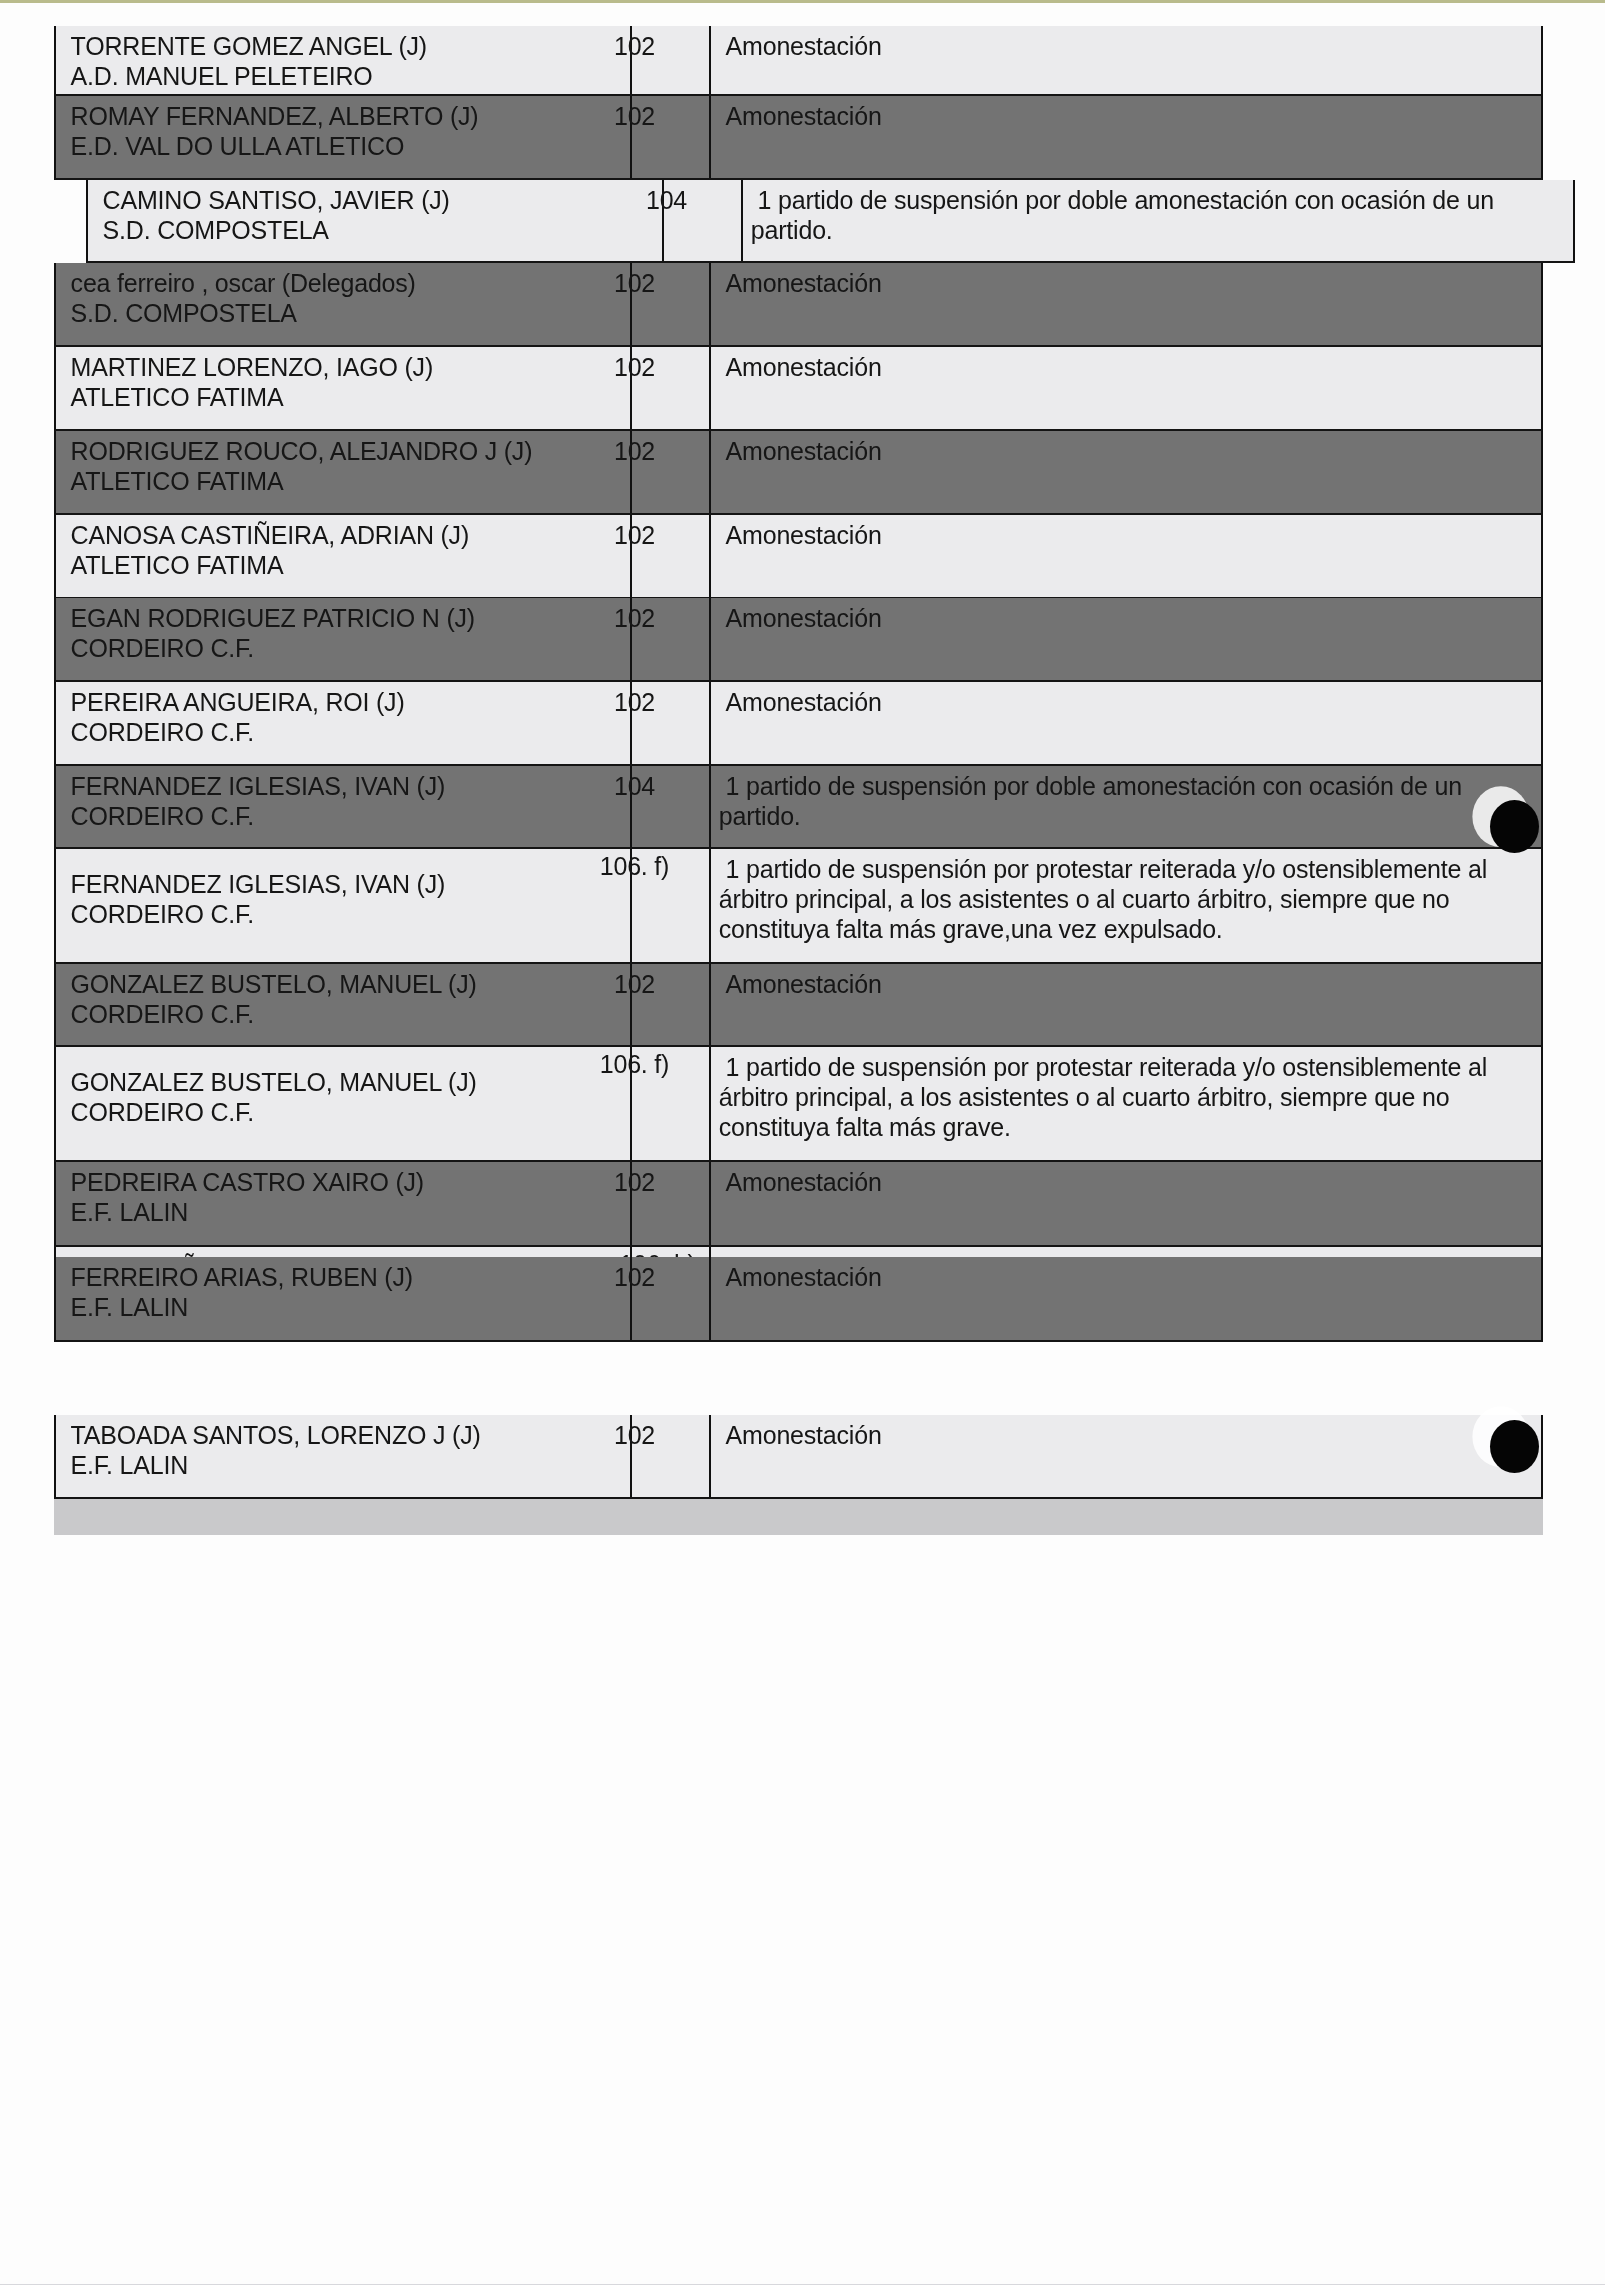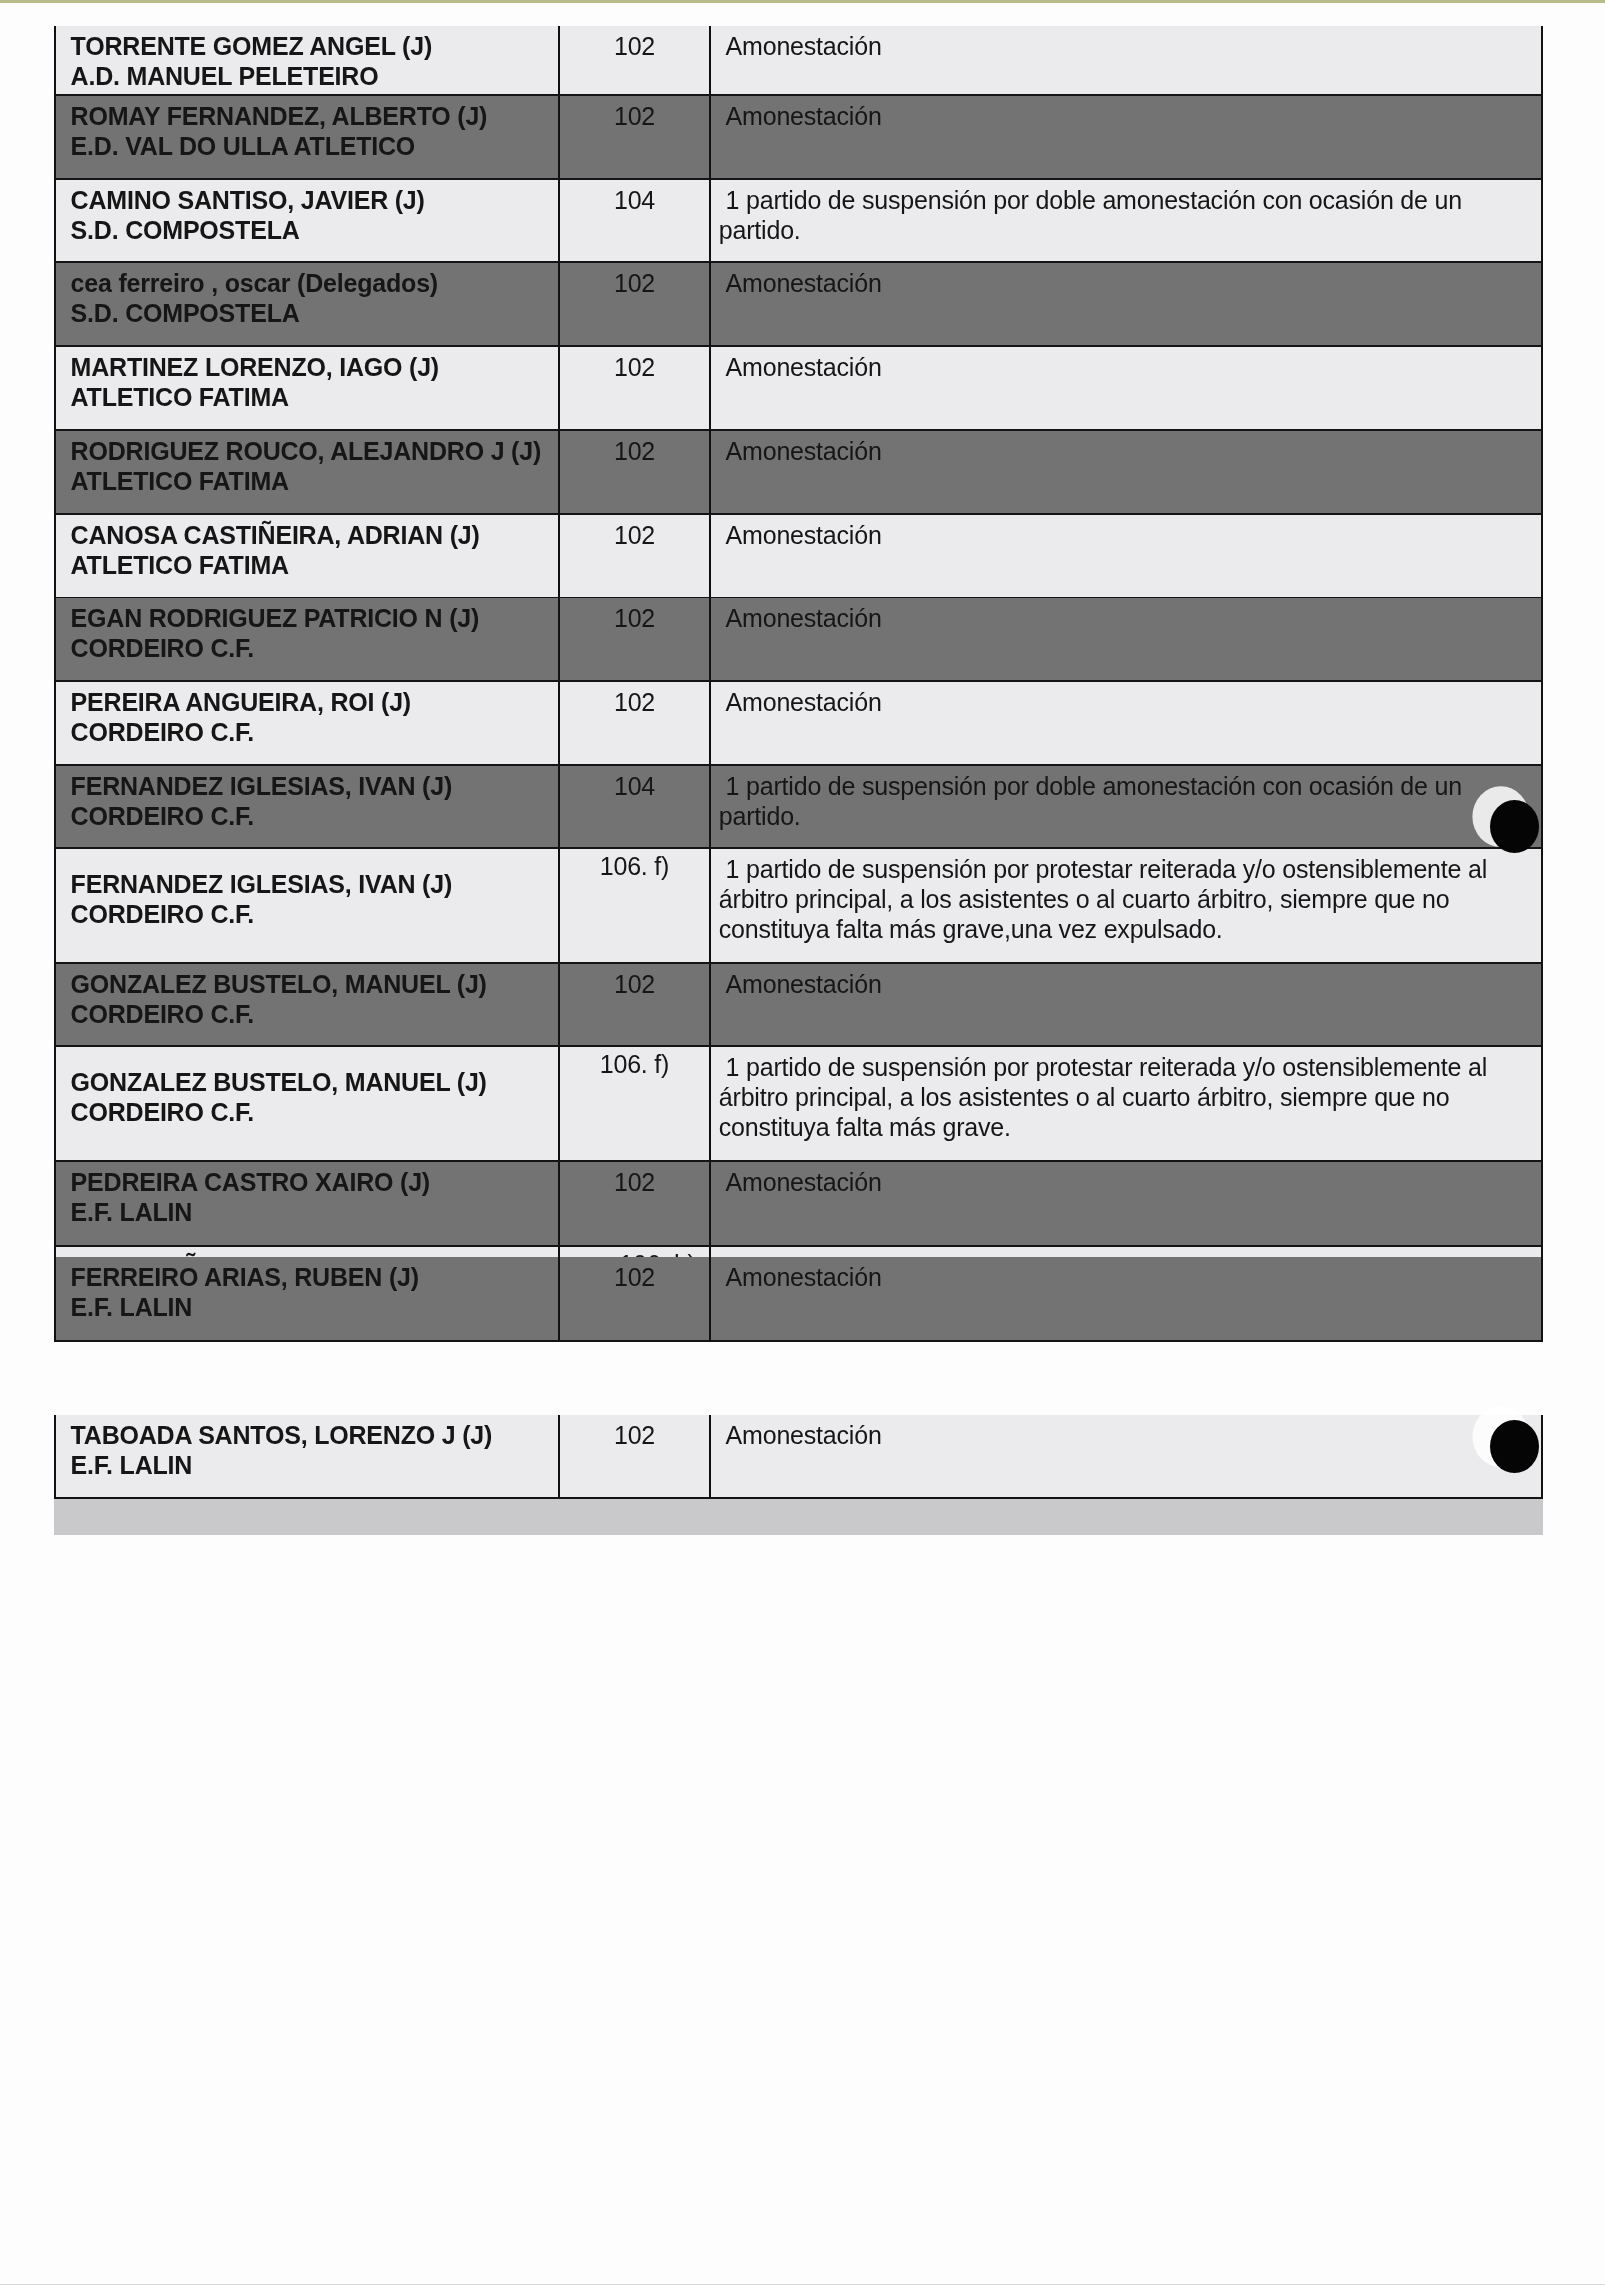--- a/index.html
+++ b/index.html
@@ -10,21 +10,21 @@
     color: #161616;
   }
   .top-edge { position: absolute; left: 0; top: 0; width: 1605px; height: 2.9px; background: #b9bb8c; }
   .bottom-edge { position: absolute; left: 0; bottom: 0; width: 1605px; height: 2px; background: #d8d8dc; }
   .table { position: absolute; left: 54px; top: 26px; width: 1489px; }
   .row { position: absolute; left: 0; width: 1489px; box-sizing: border-box;
          border-left: 2.9px solid #111; border-right: 2.9px solid #111; border-bottom: 2.9px solid #141414; }
   .row.shade { background: #ebebed; }
   .row.plain { background: #737373; }
   .cell { position: absolute; top: 0; bottom: 0; box-sizing: border-box; font-size: 25px; line-height: 30px; letter-spacing: -0.2px; }
-  .c1 { left: 0; width: 504px; padding: 4.9px 0 0 14.6px; border-right: 2.9px solid #111; font-weight: bold; }
+  .c1 { left: 0; width: 576px; padding: 4.9px 0 0 14.6px; border-right: 2.9px solid #111; }
   .c2 { left: 504px; width: 151px; padding-top: 4.9px; text-align: center; border-right: 2.9px solid #111; }
   .c3 { left: 655px; right: 0; padding: 4.9px 39px 0 7.8px; }
   .line { display: block; white-space: nowrap; }
   .c3 .line { white-space: normal; }
   .gray-band { position: absolute; left: 54px; top: 1499px; width: 1489px; height: 36px; background: #c9c9cb; }
   .hole { position: absolute; width: 49px; height: 53px; border-radius: 50%; background: #050505;
           box-shadow: -13.7px -9.8px 0 3.9px rgba(255,255,255,0.85); }
 </style>
 </head>
 <body>
@@ -45,21 +45,21 @@
     <div class="row plain" style="top: 70px; height: 84px;">
       <div class="cell c1">
         <span class="line">ROMAY FERNANDEZ, ALBERTO (J)</span>
         <span class="line">E.D. VAL DO ULLA ATLETICO</span>
       </div>
       <div class="cell c2">102</div>
       <div class="cell c3">
         <span class="line" style="text-indent: 6.8px;">Amonestación</span>
       </div>
     </div>
-    <div class="row shade" style="top: 154px; height: 83px;">
+    <div class="row shade" style="top: 154px; height: 83px; margin-left: 32px;">
       <div class="cell c1">
         <span class="line">CAMINO SANTISO, JAVIER (J)</span>
         <span class="line">S.D. COMPOSTELA</span>
       </div>
       <div class="cell c2">104</div>
       <div class="cell c3">
         <span class="line" style="text-indent: 6.8px;">1 partido de suspensión por doble amonestación con ocasión de un partido.</span>
       </div>
     </div>
     <div class="row plain" style="top: 237px; height: 84px;">

